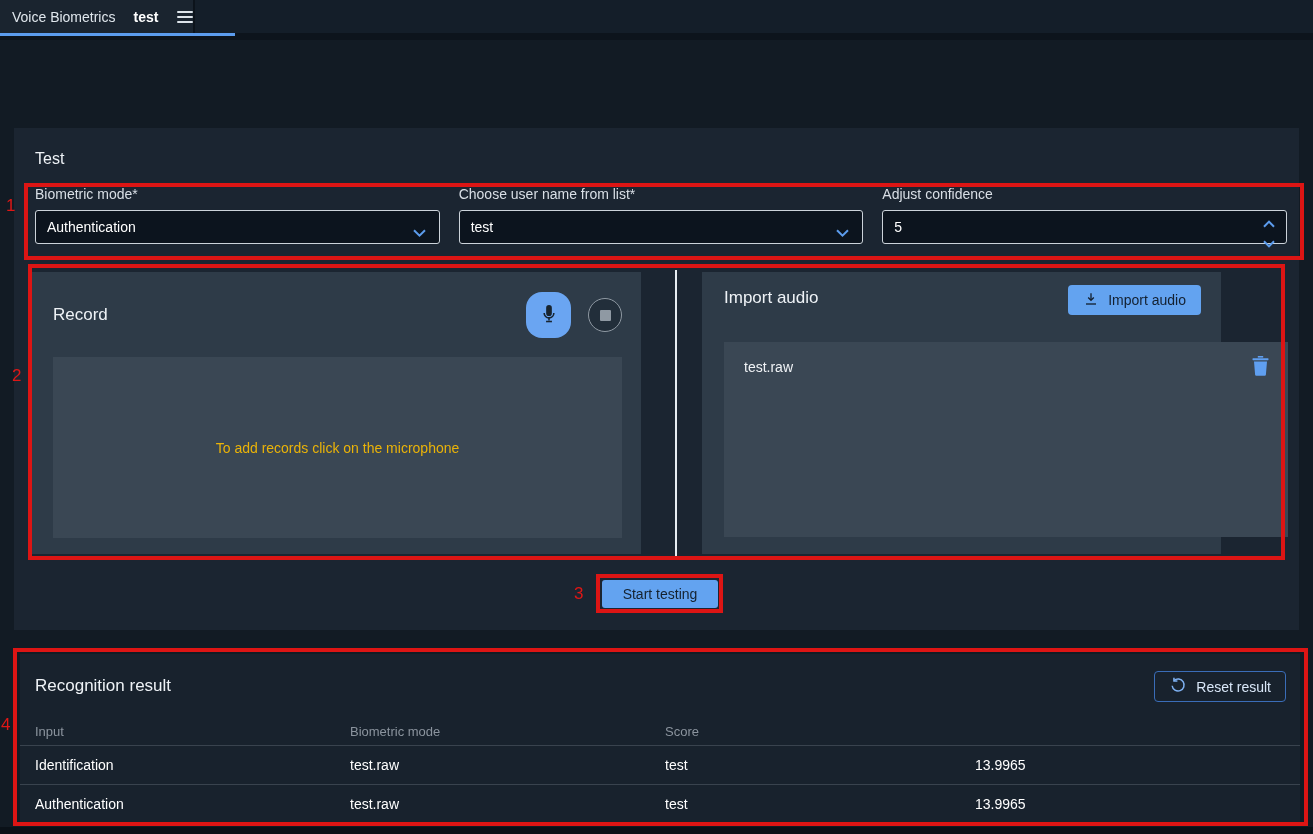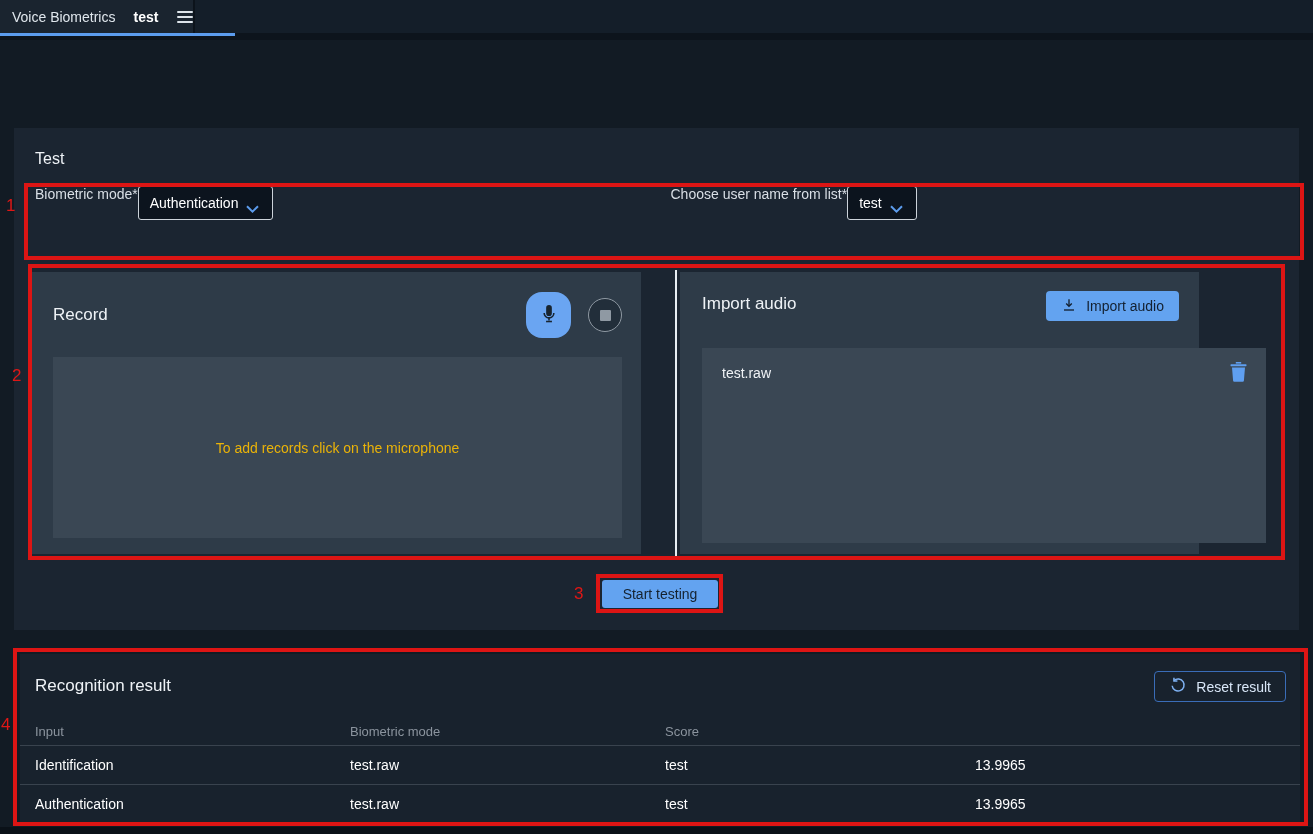--- a/index.html
+++ b/index.html
@@ -37,35 +37,35 @@
     display:flex; align-items:center; padding:0 9px; font-size:16px;
     color:#8b949e; cursor:pointer; border-bottom:3px solid transparent;
   }
   .tab.active { color:#ffffff; border-bottom-color:#5c9ced; }
 
   
   .test-panel { position:absolute; left:14px; top:128px; width:1285px; height:502px; background:#1b2531; }
   .test-title { position:absolute; left:21px; top:22px; font-size:16px; color:#eef2f6; }
 
   .form-row { position:absolute; left:21px; top:58px; width:1252px; display:flex; gap:19px; }
-  .field { flex:1; display:flex; flex-direction:row; }
+  .field { flex:1; display:flex; flex-direction:column; }
   .field-label { font-size:14px; color:#d9dfe6; margin-bottom:8px; }
   .control {
     position:relative; height:34px; background:#0c141e; border:1px solid #ccd3da;
     border-radius:3px; display:flex; align-items:center; padding:0 34px 0 11px;
     font-size:14px; color:#ffffff; cursor:pointer;
   }
   .control .chev { position:absolute; right:13px; top:13px; }
   .control .spin { position:absolute; right:11px; top:4px; display:flex; flex-direction:column; gap:4px; cursor:pointer; }
 
   
   .panels-row { position:absolute; left:16px; top:142px; width:1274px; height:288px; }
   .subpanel { position:absolute; top:2px; height:282px; background:#2e3b48; }
   .record-panel { left:0; width:611px; padding:14px 19px 0 23px; }
-  .import-panel { left:650px; width:519px; padding:22px 20px 0 22px; }
+  .import-panel { left:672px; width:519px; padding:16px 20px 0 22px; }
   .panels-divider { position:absolute; left:645px; top:0; width:2px; height:288px; background:#e7edf2; }
 
   .record-header { display:flex; align-items:center; height:58px; }
   .subpanel-title { font-size:17px; color:#eef2f6; }
   .record-actions { margin-left:auto; display:flex; align-items:center; gap:17px; }
   .mic-btn {
     width:45px; height:46px; border-radius:16px; background:#6aa5f2; border:none;
     display:flex; align-items:center; justify-content:center; cursor:pointer;
   }
   .stop-btn {
@@ -163,20 +163,38 @@
         </div>
       </div>
       <div class="field">
         <div class="field-label">Choose user name from list*</div>
         <div class="control">
           <span>test</span>
           <span class="chev">
             <svg width="13" height="8" viewBox="0 0 13 8" fill="none">
                 <path d="M1 1.2l5.5 5.4L12 1.2" stroke="#5c9ced" stroke-width="2"></path>
               </svg>
+          </span>
+        </div>
+      </div>
+      <div class="field">
+        <div class="field-label">Adjust confidence</div>
+        <div class="control">
+          <span>5</span>
+          <span class="spin">
+            <span>
+              <svg width="12" height="8" viewBox="0 0 12 8" fill="none">
+                  <path d="M1 6.8L6 1.6l5 5.2" stroke="#5c9ced" stroke-width="2"></path>
+                </svg>
+            </span>
+            <span>
+              <svg width="12" height="8" viewBox="0 0 12 8" fill="none">
+                  <path d="M1 1.2l5 5.2 5-5.2" stroke="#5c9ced" stroke-width="2"></path>
+                </svg>
+            </span>
           </span>
         </div>
       </div>
     </div>
 
     <div class="panels-row">
 
       <div class="subpanel record-panel">
         <div class="record-header">
           <span class="subpanel-title">Record</span>

